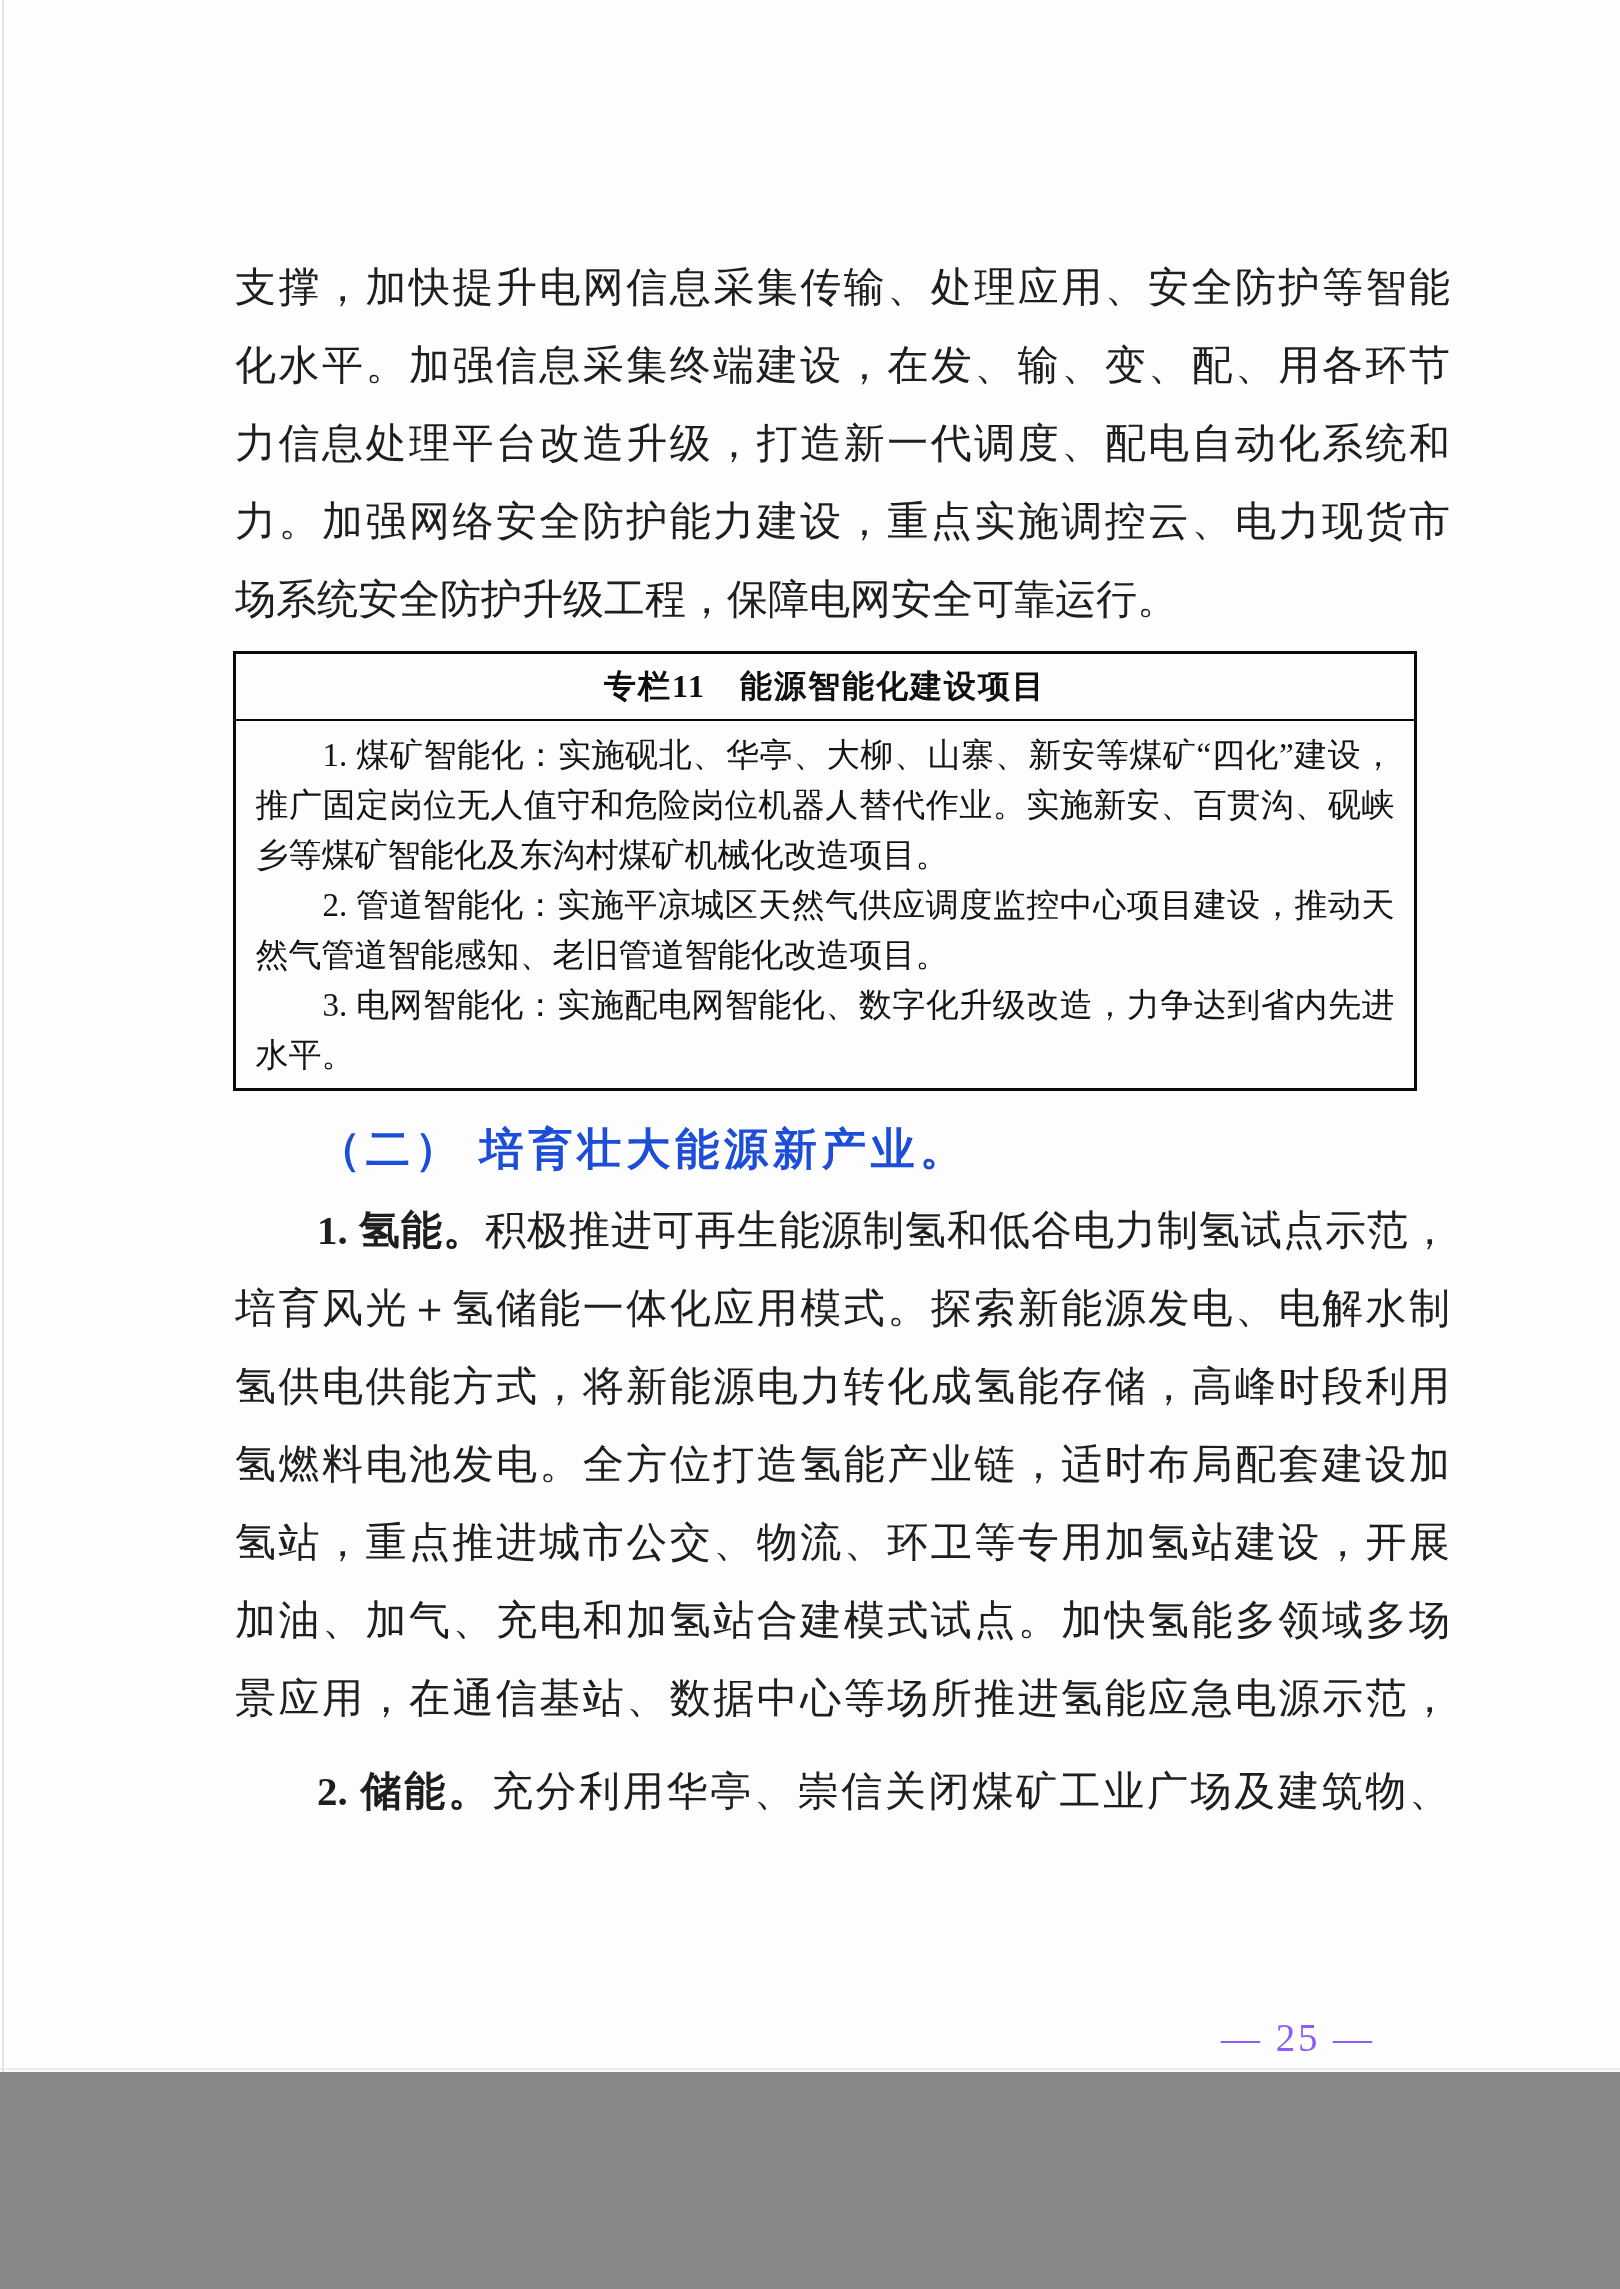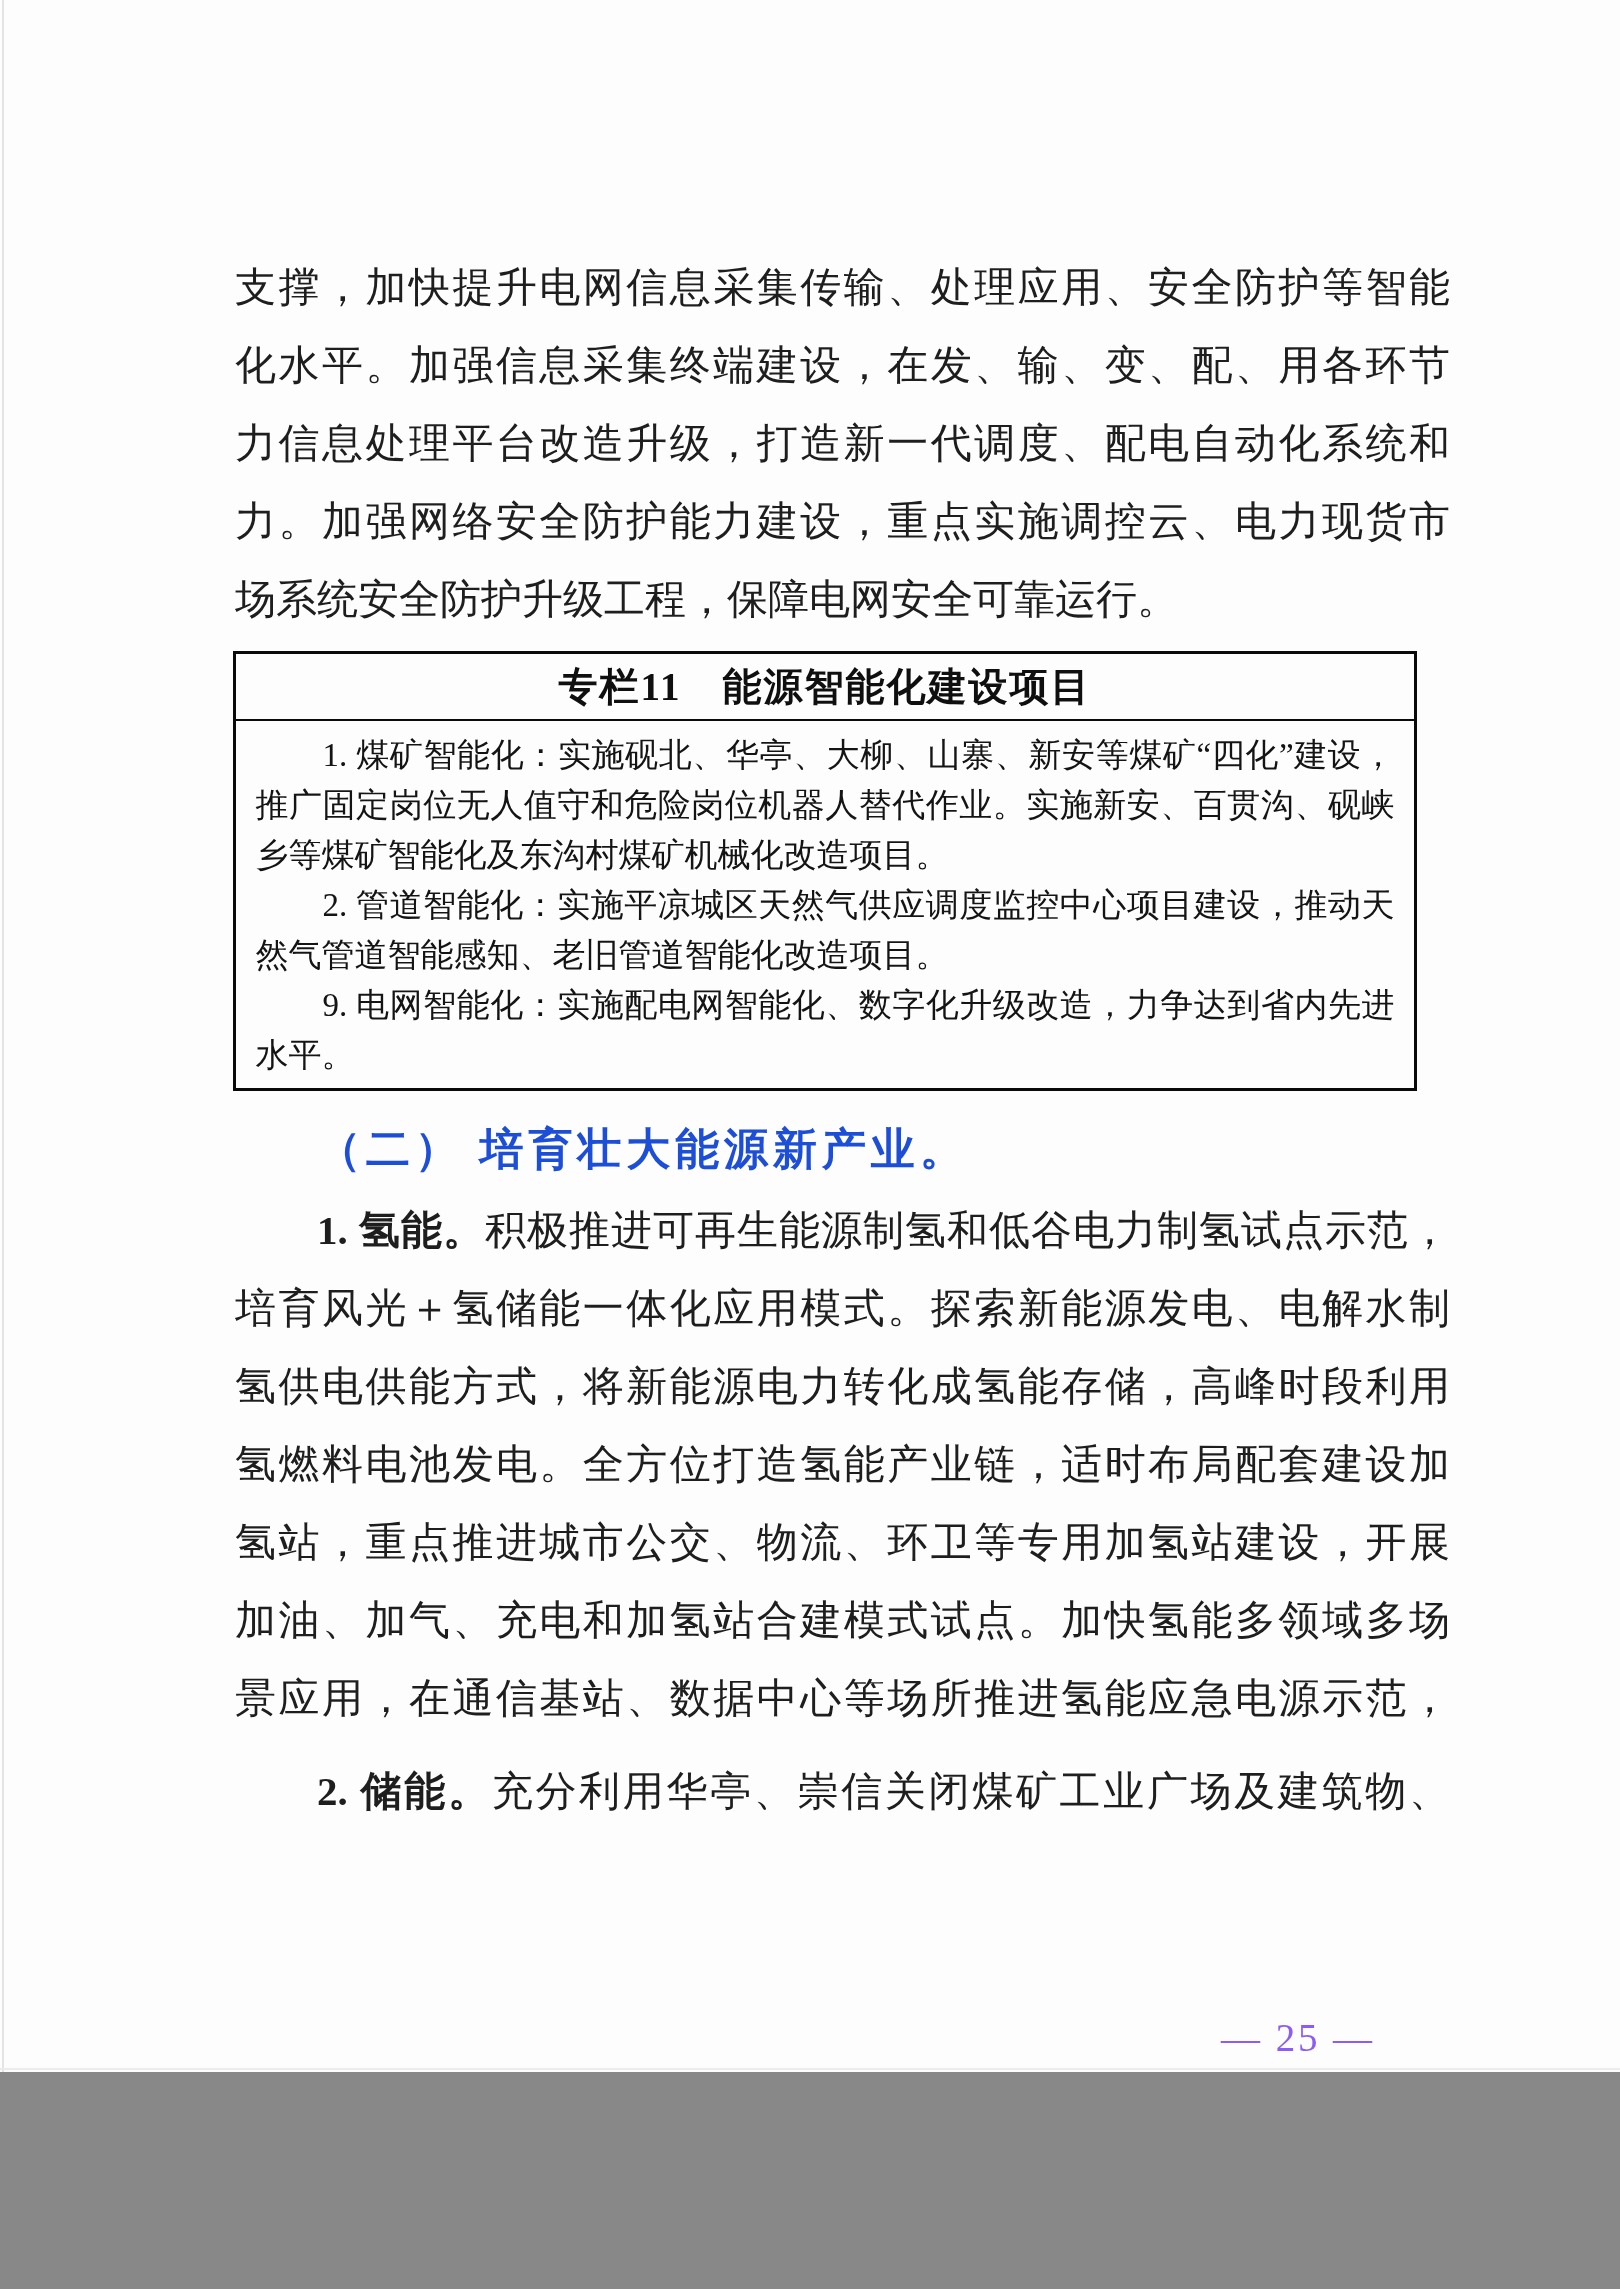--- a/index.html
+++ b/index.html
@@ -53,21 +53,21 @@
     width: 1184px;
     border: 3.9px solid #0a0a0a;
     box-sizing: border-box;
     background: #fdfdfd;
   }
   .box-header {
     height: 65px;
     line-height: 65px;
     border-bottom: 2.9px solid #0a0a0a;
     text-align: center;
-    font-size: 39px;
+    font-size: 32px;
     font-weight: 700;
     color: #0f0f0f;
     letter-spacing: 2px;
   }
   .box-body {
     padding: 9.8px 19.6px 7.8px 19.6px;
     font-size: 33px;
     line-height: 50px;
     color: #141414;
   }
@@ -121,21 +121,21 @@
       <div class="bodyline noj">场系统安全防护升级工程，保障电网安全可靠运行。</div>
     </div>
 
     <div class="column-box">
       <div class="box-header">
         <span>专栏11　能源智能化建设项目</span>
       </div>
       <div class="box-body">
         <p class="box-item"><b>1. 煤矿智能化：</b><span>实施砚北、华亭、大柳、山寨、新安等煤矿“四化”建设，推广固定岗位无人值守和危险岗位机器人替代作业。实施新安、百贯沟、砚峡乡等煤矿智能化及东沟村煤矿机械化改造项目。</span></p>
         <p class="box-item"><b>2. 管道智能化：</b><span>实施平凉城区天然气供应调度监控中心项目建设，推动天然气管道智能感知、老旧管道智能化改造项目。</span></p>
-        <p class="box-item"><b>9. 电网智能化：</b><span>实施配电网智能化、数字化升级改造，力争达到省内先进水平。</span></p>
+        <p class="box-item"><b>3. 电网智能化：</b><span>实施配电网智能化、数字化升级改造，力争达到省内先进水平。</span></p>
       </div>
     </div>
 
     <div class="heading">（二） 培育壮大能源新产业。</div>
 
     <div class="para para-hydrogen">
       <div class="bodyline indent"><b>1. 氢能。</b><span>积极推进可再生能源制氢和低谷电力制氢试点示范，</span></div>
       <div class="bodyline">培育风光＋氢储能一体化应用模式。探索新能源发电、电解水制</div>
       <div class="bodyline">氢供电供能方式，将新能源电力转化成氢能存储，高峰时段利用</div>
       <div class="bodyline">氢燃料电池发电。全方位打造氢能产业链，适时布局配套建设加</div>

